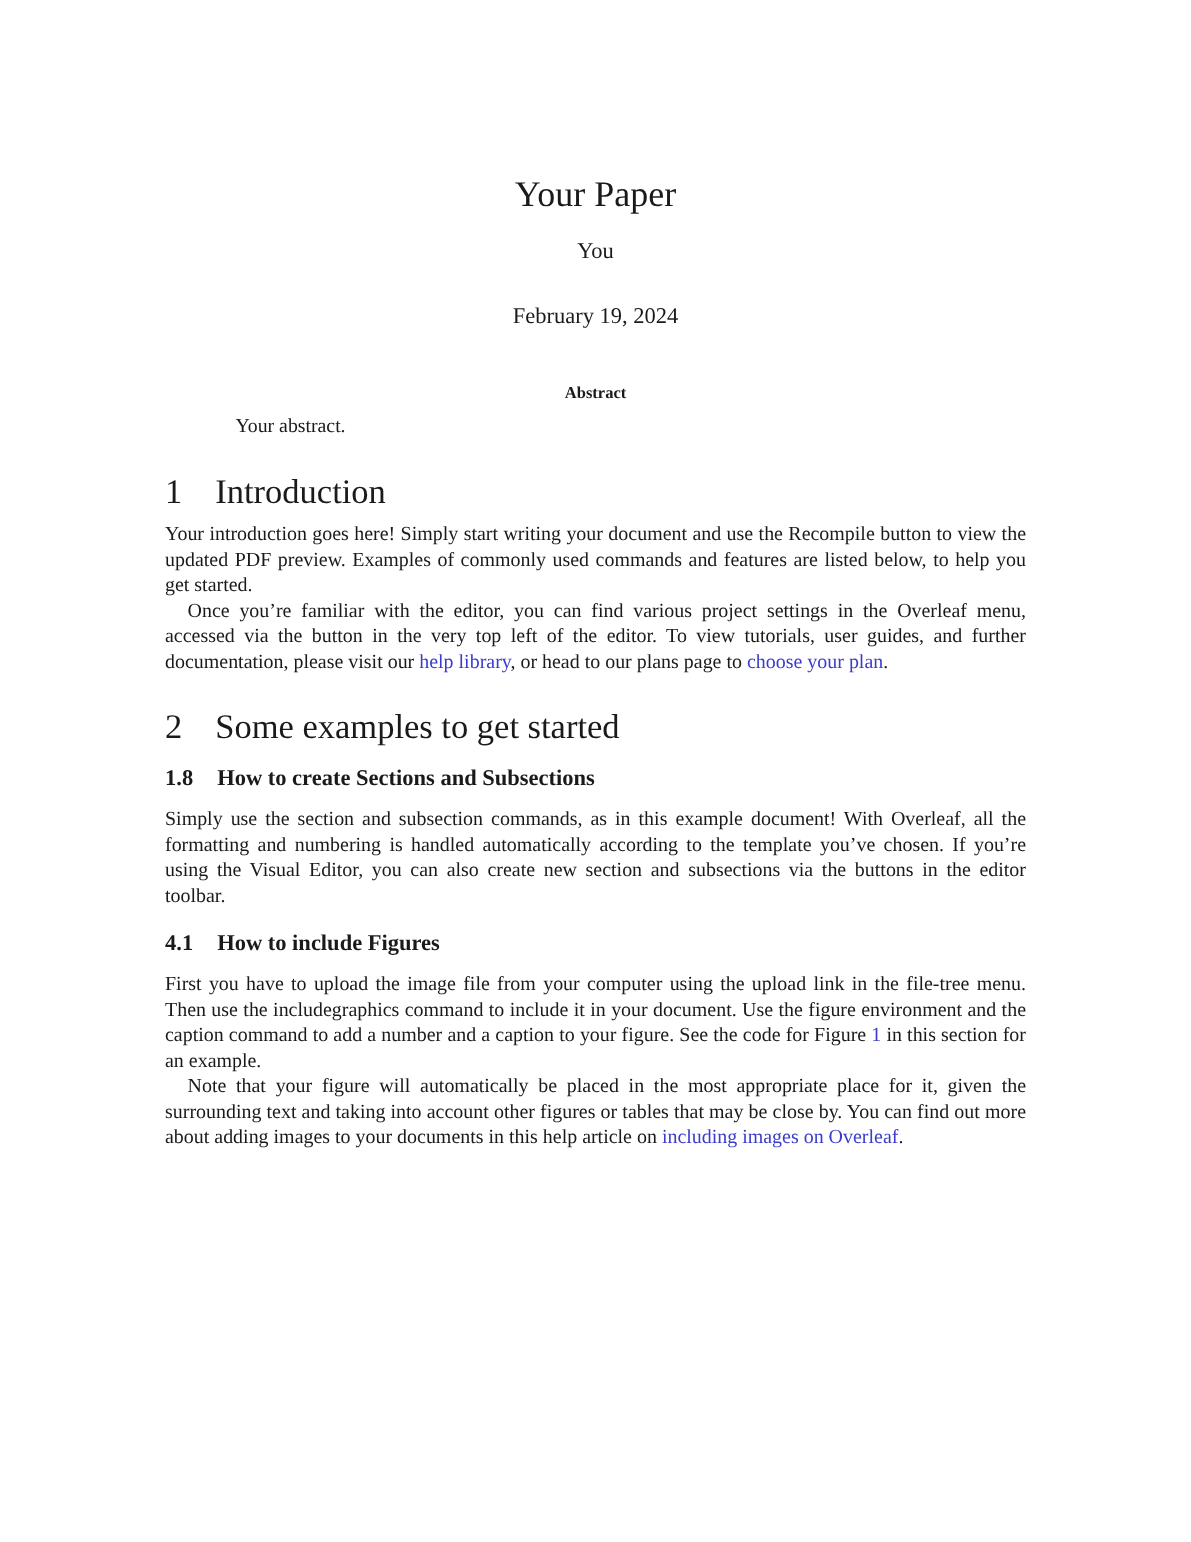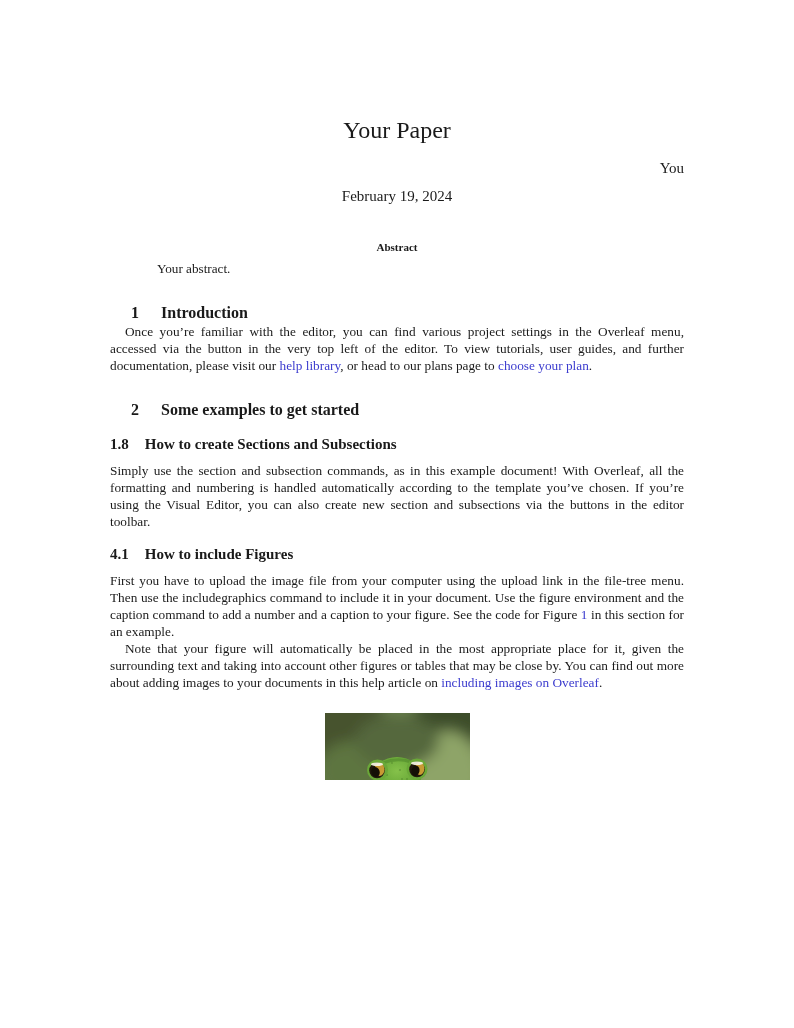--- a/index.html
+++ b/index.html
@@ -11,43 +11,42 @@
     margin: 0 auto;
     background: #ffffff;
     font-family: "Liberation Serif", "DejaVu Serif", serif;
     color: #1a1a1a;
     overflow: hidden;
   }
   .content { padding: 0 110px; }
 
   .title-block { padding-top: 116px; text-align: center; }
   .doc-title { font-size: 24px; font-weight: 400; line-height: 28px; }
-  .doc-author { margin-top: 16px; font-size: 15px; text-align: right; }
-  .doc-date { margin-top: 11px; font-size: 15px; }
+  .doc-author { margin-top: 16px; font-size: 15px; }
+  .doc-date { margin-top: 26px; font-size: 15px; }
 
   .abstract-heading {
     margin-top: 36px;
     text-align: center;
     font-size: 11px;
     font-weight: 700;
   }
   .abstract-text {
     margin-top: 7px;
     padding: 0 32px;
     text-indent: 15px;
     font-size: 13.2px;
     line-height: 17px;
   }
 
   h2.sec {
-    font-size: 16px;
-    font-weight: 700;
+    font-size: 23px;
+    font-weight: 400;
     line-height: 21px;
     margin-top: 25px;
-    margin-left: 21px;
   }
   h2.sec .sec-num { display: inline-block; margin-right: 22px; }
   h3.subsec {
     font-size: 15px;
     font-weight: 700;
     line-height: 18px;
     margin-top: 15px;
   }
   h3.subsec .sec-num { display: inline-block; margin-right: 16px; }
 
@@ -100,20 +99,21 @@
       <div class="doc-author">You</div>
       <div class="doc-date">February 19, 2024</div>
     </div>
 
     <div class="abstract-heading">Abstract</div>
     <div class="abstract-text">Your abstract.</div>
 
     <h2 class="sec">
       <span class="sec-num">1</span><span>Introduction</span>
     </h2>
+    <p class="body-par first">Your introduction goes here! Simply start writing your document and use the Recompile button to view the updated PDF preview. Examples of commonly used commands and features are listed below, to help you get started.</p>
     <p class="body-par indent"><span>Once you’re familiar with the editor, you can find various project settings in the Overleaf menu, accessed via the button in the very top left of the editor. To view tutorials, user guides, and further documentation, please visit our </span><a class="doc-link">help library</a><span>, or head to our plans page to </span><a class="doc-link">choose your plan</a><span>.</span></p>
 
     <h2 class="sec">
       <span class="sec-num">2</span><span>Some examples to get started</span>
     </h2>
 
     <h3 class="subsec">
       <span class="sec-num">1.8</span><span>How to create Sections and Subsections</span>
     </h3>
     <p class="body-par first">Simply use the section and subsection commands, as in this example document! With Overleaf, all the formatting and numbering is handled automatically according to the template you’ve chosen. If you’re using the Visual Editor, you can also create new section and subsections via the buttons in the editor toolbar.</p>

